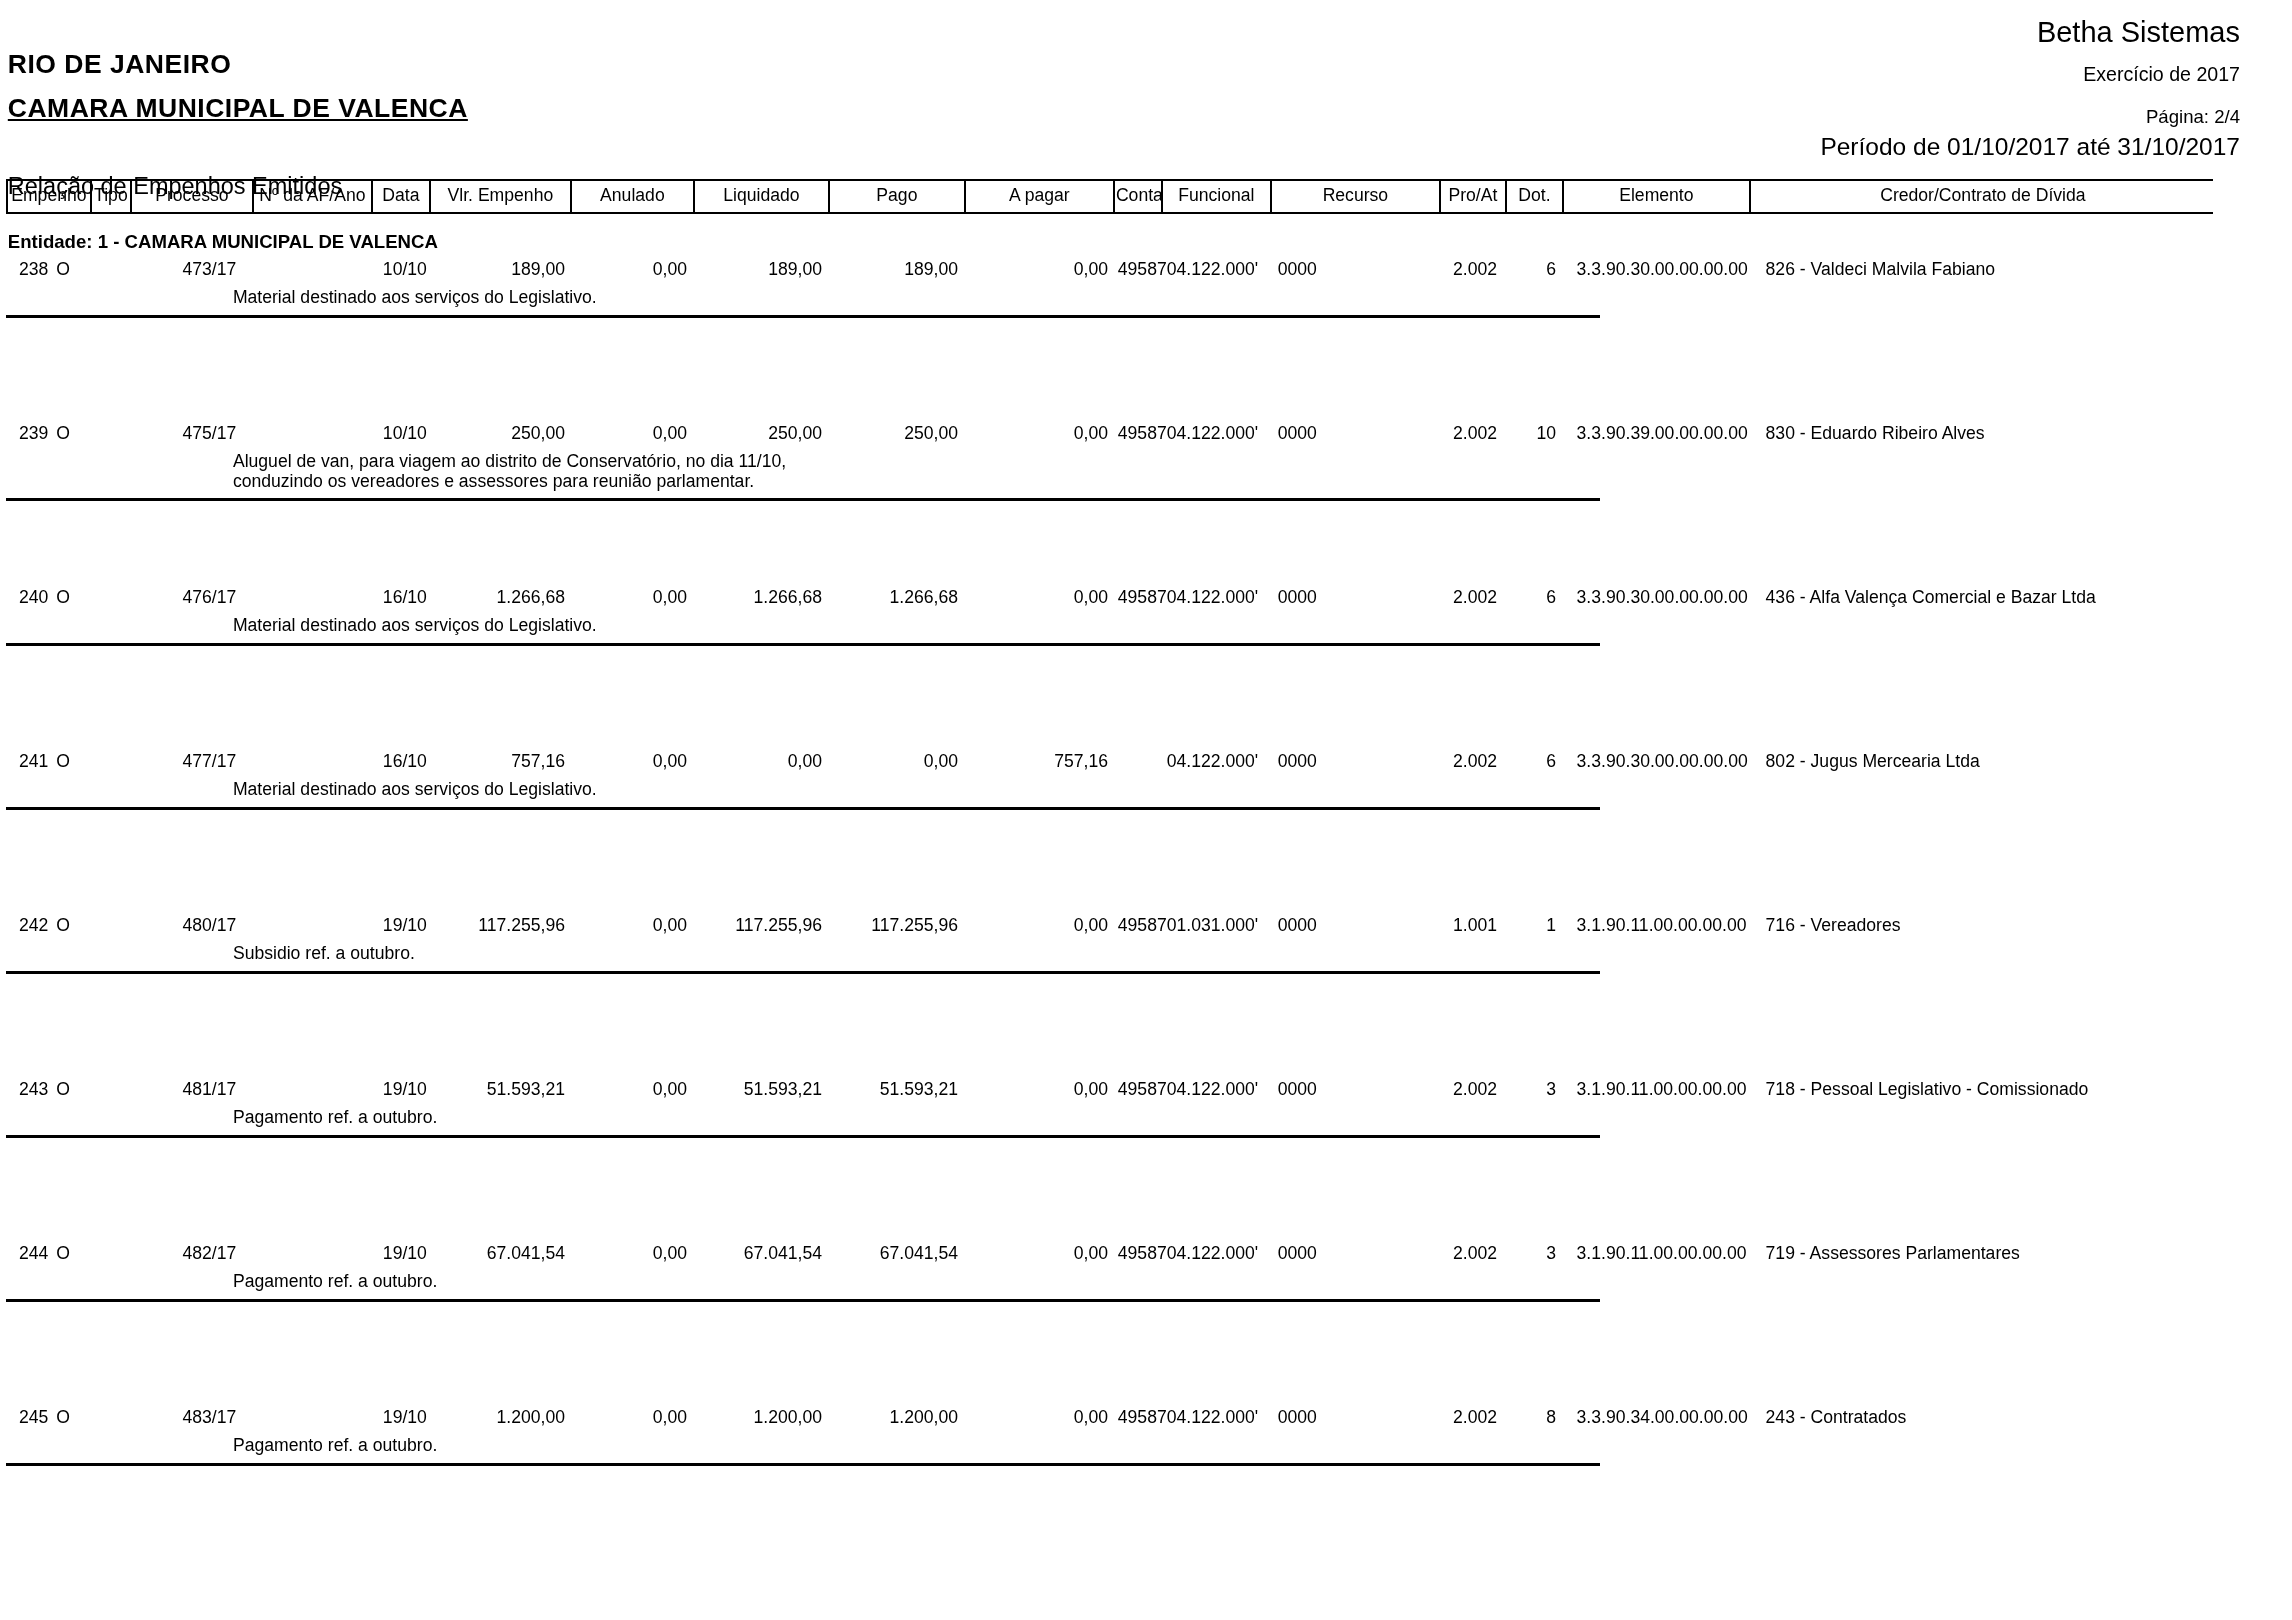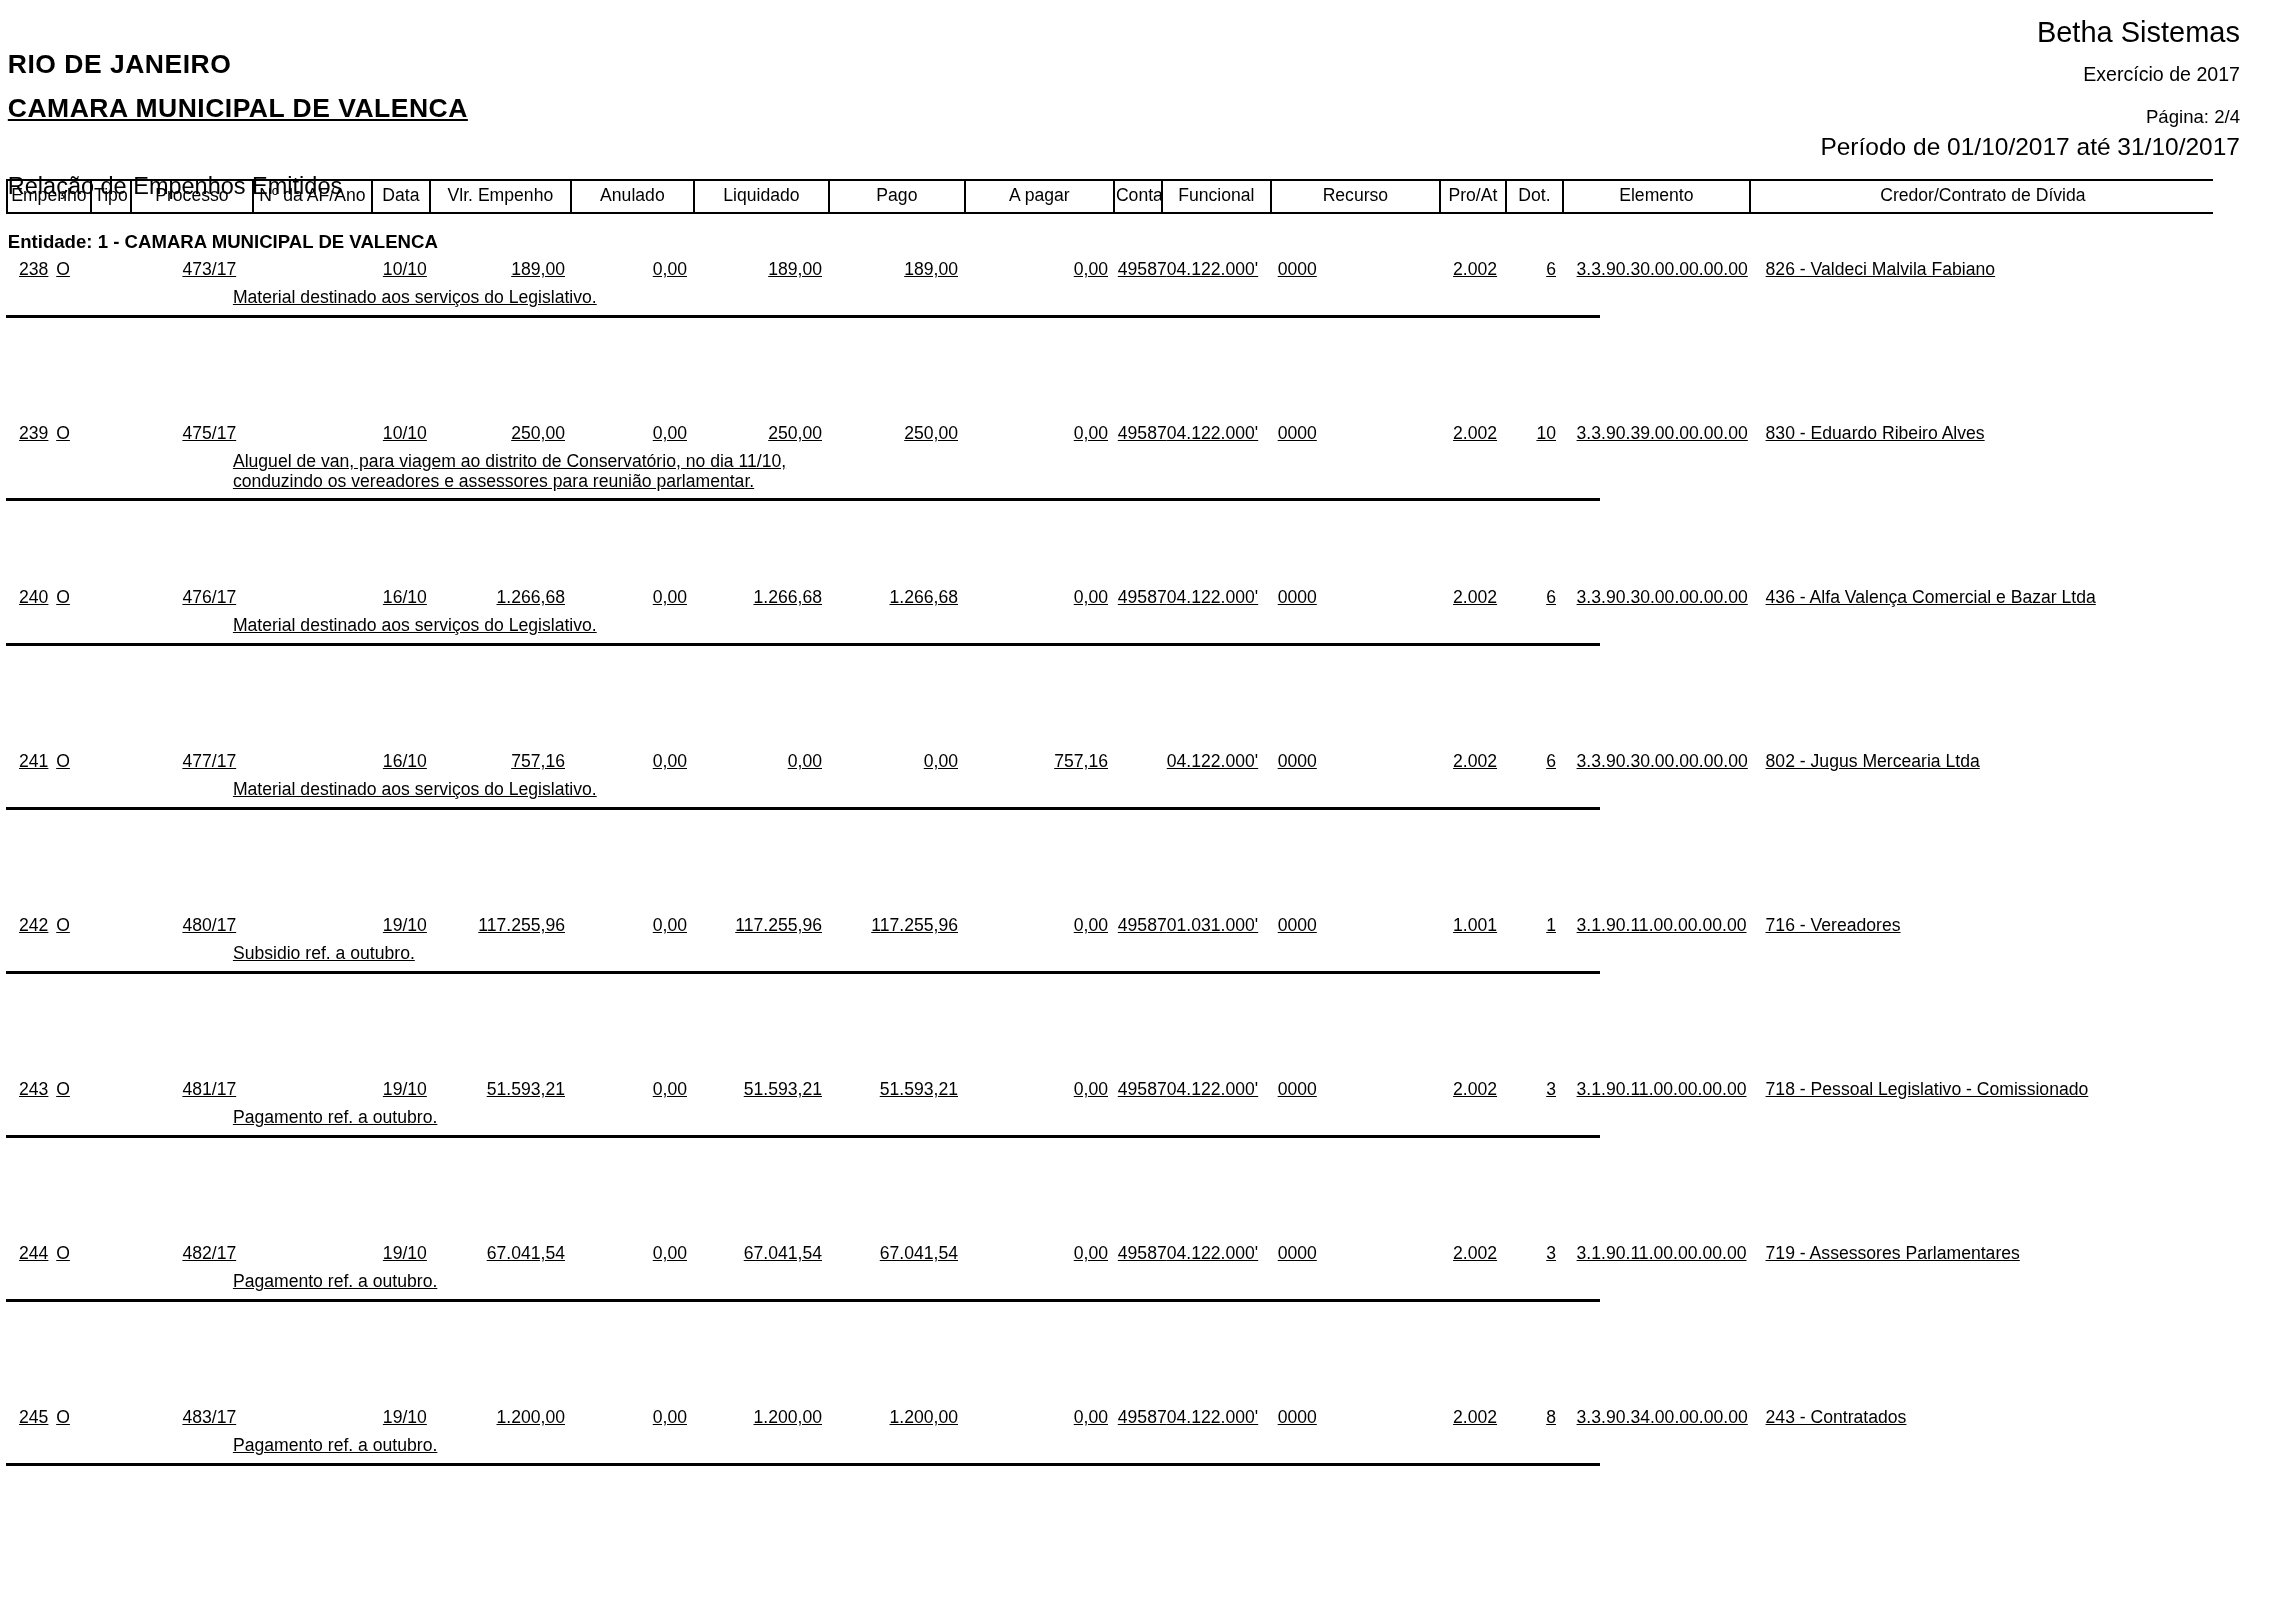--- a/index.html
+++ b/index.html
@@ -18,21 +18,21 @@
   
   .thead{position:absolute;left:5.9px;top:179px;width:2207px;display:grid;
          grid-template-columns:84px 40px 122px 119px 58px 141px 123px 135px 136px 149px 48px 109px 169px 66px 57px 187px 466px;
          border-top:2.9px solid #000;border-bottom:2.9px solid #000;}
   .th{box-sizing:border-box;font-size:17.6px;text-align:center;padding:3.9px 1px 5.9px;
       border-left:2px solid #000;white-space:nowrap;overflow:hidden;}
 
   .entidade{position:absolute;left:7.8px;top:231px;font-size:18.6px;font-weight:700;}
 
   
-  .records{position:absolute;left:5.9px;top:259px;width:2207px;text-decoration:underline;}
+  .records{position:absolute;left:5.9px;top:259px;width:2207px;}
   .record{height:164px;}
   .record-inner{width:1594px;border-bottom:3.9px solid #000;padding-bottom:6.9px;overflow:visible;}
   .vrow{display:grid;width:2207px;font-size:17.6px;line-height:20.6px;white-space:nowrap;
         grid-template-columns:124px 122px 119px 58px 141px 123px 135px 136px 149px 48px 109px 169px 66px 57px 187px 466px;}
   .cell{box-sizing:border-box;overflow:visible;}
   .r{text-align:right;}
   .l{text-align:left;}
   .v-emp{text-align:right;padding-right:60px;}
   .v-emp .tipo{margin-left:7.8px;}
   .pr2{padding-right:2px;}  .pr5{padding-right:4.9px;}  .pr6{padding-right:5.9px;}

